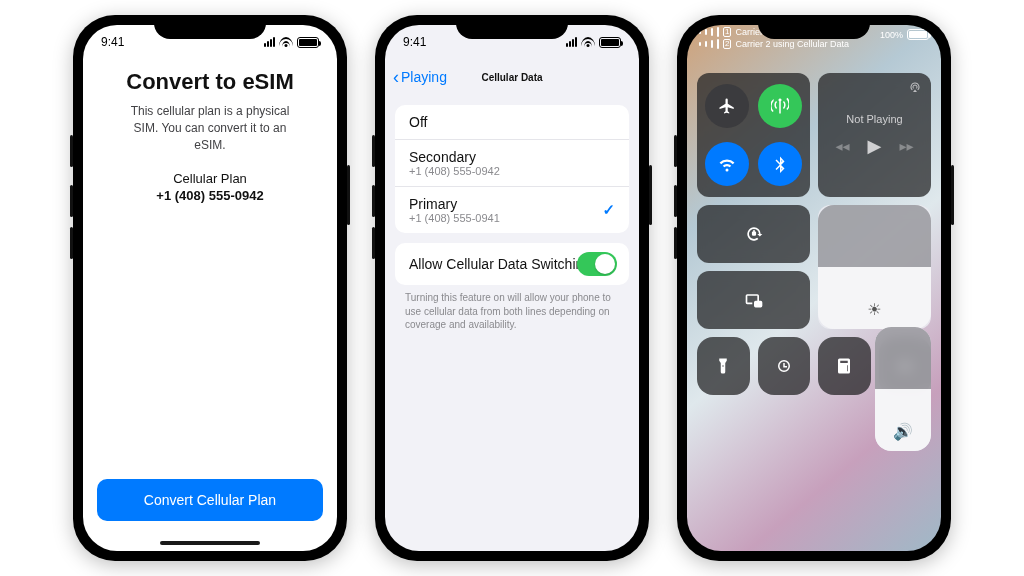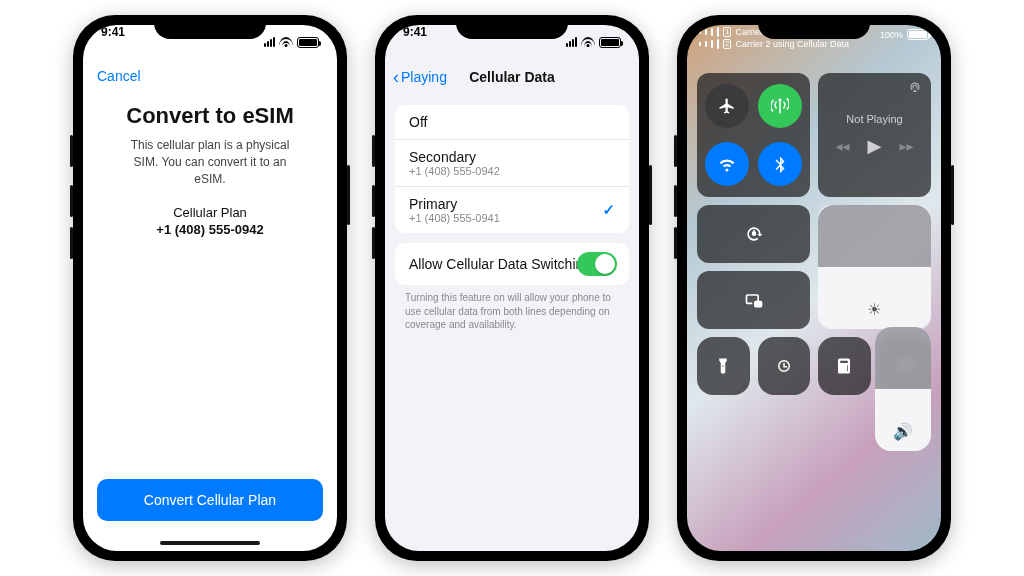--- a/index.html
+++ b/index.html
@@ -13,21 +13,21 @@
     --dark-tile-light:#3a3a3c;
   }
   *{box-sizing:border-box;font-family:-apple-system,BlinkMacSystemFont,"Helvetica Neue",Arial,sans-serif;}
   body{margin:0;background:#fff;width:1024px;height:576px;display:flex;justify-content:center;align-items:center;gap:28px;}
   .phone{width:274px;height:546px;border-radius:42px;background:#000;padding:10px;position:relative;box-shadow:0 4px 20px rgba(0,0,0,.25);}
   .phone::before,.phone::after{content:"";position:absolute;background:#111;border-radius:3px;}
   .phone::before{left:-3px;top:120px;width:3px;height:32px;box-shadow:0 50px 0 #111,0 92px 0 #111;}
   .phone::after{right:-3px;top:150px;width:3px;height:60px;}
   .screen{width:100%;height:100%;border-radius:34px;overflow:hidden;position:relative;}
   .notch{position:absolute;top:0;left:50%;transform:translateX(-50%);width:112px;height:24px;background:#000;border-bottom-left-radius:16px;border-bottom-right-radius:16px;z-index:50;}
-  .status{display:flex;justify-content:space-between;height:34px;padding:0 18px;font-size:12px;font-weight:700;position:relative;z-index:10;}
+  .status{display:flex;justify-content:space-between;align-items:center;height:34px;padding:0 18px;font-size:12px;font-weight:400;position:relative;z-index:10;}
   .status .right{display:flex;align-items:center;gap:4px;}
   .bars{display:inline-flex;align-items:flex-end;gap:1px;}
   .bars i{width:2px;background:currentColor;border-radius:1px;}
   .bars i:nth-child(1){height:4px}.bars i:nth-child(2){height:6px}.bars i:nth-child(3){height:8px}.bars i:nth-child(4){height:10px}
   .wifi{display:inline-block;width:14px;height:10px;position:relative;}
   .wifi::before,.wifi::after{content:"";position:absolute;border:2px solid currentColor;border-bottom:none;border-left:none;border-right:none;border-radius:50% 50% 0 0/100% 100% 0 0;left:50%;transform:translateX(-50%);}
   .wifi::before{width:14px;height:7px;top:0;}
   .wifi::after{width:8px;height:4px;top:4px;}
   .wifi i{position:absolute;width:3px;height:3px;background:currentColor;border-radius:50%;bottom:0;left:50%;transform:translateX(-50%);}
   .battery{width:22px;height:11px;border:1px solid currentColor;border-radius:3px;position:relative;}
@@ -44,21 +44,21 @@
   .s1 .plan-num{font-size:13px;font-weight:700;text-align:center;margin:2px 0 0;}
   .s1 .spacer{flex:1;}
   .s1 .cta{margin:0 14px 20px;background:var(--blue);color:#fff;border:none;border-radius:10px;height:42px;font-size:14px;font-weight:500;}
   .home-ind{width:100px;height:4px;background:#000;border-radius:4px;margin:0 auto 6px;opacity:.9;}
 
   
   .s2{background:var(--gray-bg);color:var(--text);display:flex;flex-direction:column;}
   .nav2{display:flex;align-items:center;height:36px;position:relative;}
   .nav2 .back{color:var(--blue);font-size:14px;display:flex;align-items:center;gap:2px;padding-left:8px;}
   .nav2 .back .chev{font-size:18px;line-height:1;font-weight:300;}
-  .nav2 .title{position:absolute;left:0;right:0;text-align:center;font-size:14px;font-weight:600;}
+  .nav2 .title{position:absolute;left:0;right:0;text-align:center;font-size:10px;font-weight:600;}
   .group{background:#fff;margin:10px 10px 0;border-radius:10px;overflow:hidden;}
   .row{padding:9px 14px;position:relative;}
   .row + .row{border-top:1px solid var(--divider);}
   .row .maint{font-size:14px;}
   .row .sub{font-size:11px;color:var(--subtext);}
   .row .check{position:absolute;right:14px;top:50%;transform:translateY(-50%);color:var(--blue);font-size:15px;font-weight:700;}
   .toggle{width:40px;height:24px;border-radius:12px;background:var(--green);position:absolute;right:12px;top:50%;transform:translateY(-50%);}
   .toggle::after{content:"";position:absolute;width:20px;height:20px;background:#fff;border-radius:50%;top:2px;right:2px;box-shadow:0 1px 2px rgba(0,0,0,.2);}
   .footer-note{font-size:10px;color:var(--subtext);padding:6px 20px;line-height:1.35;}
 
@@ -105,23 +105,20 @@
             <i></i>
           </span>
         <span class="wifi">
             <i></i>
           </span>
         <span class="battery">
             <i></i>
           </span>
       </span>
     </div>
-    <div class="nav1">
-      <span class="cancel">Cancel</span>
-    </div>
     <h1>Convert to eSIM</h1>
     <p class="desc">This cellular plan is a physical SIM. You can convert it to an eSIM.</p>
     <p class="plan-label">Cellular Plan</p>
     <p class="plan-num">+1 (408) 555-0942</p>
     <div class="spacer"></div>
     <button class="cta">Convert Cellular Plan</button>
     <div class="home-ind"></div>
   </div>
 </div>
 

